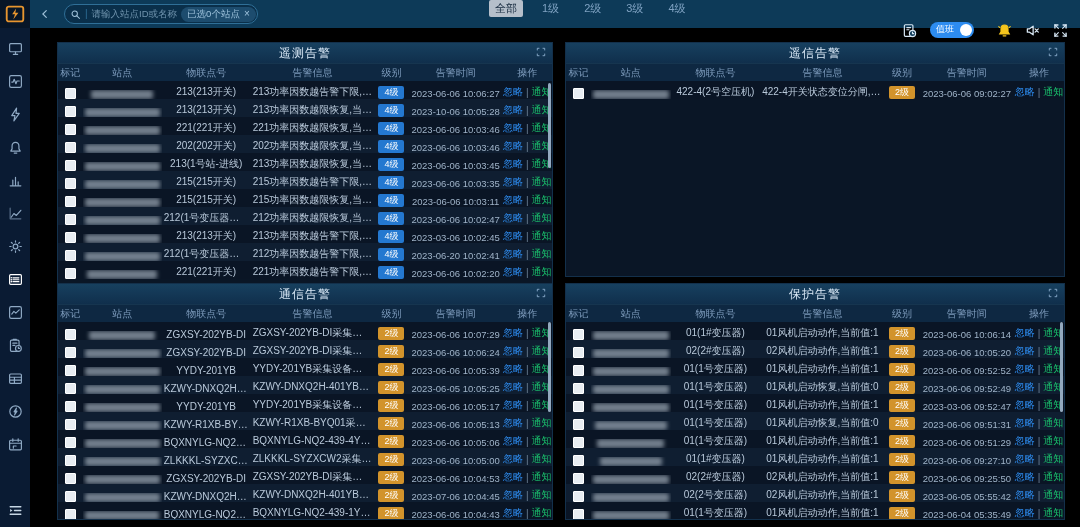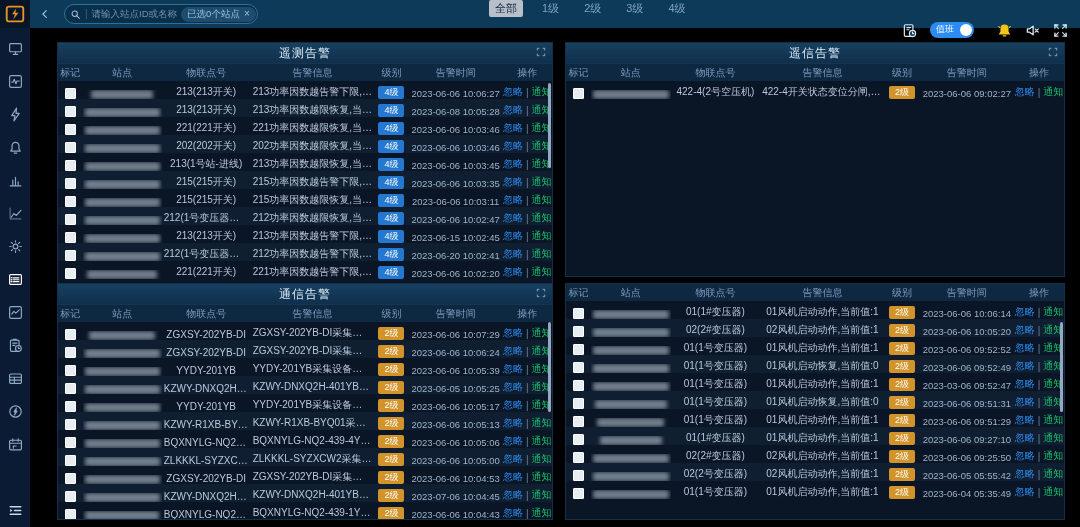--- a/index.html
+++ b/index.html
@@ -277,21 +277,21 @@
           <div class="cell c2">
             <span class="trunc">213(213开关)</span>
           </div>
           <div class="cell c3">
             <span class="trunc">213功率因数越限恢复,当前值:1.00...</span>
           </div>
           <div class="cell c4">
             <span class="badge lv4">4级</span>
           </div>
           <div class="cell c5">
-            <span class="time">2023-06-08 10:05:28</span>
+            <span class="time">2023-10-06 10:05:28</span>
           </div>
           <div class="cell c6">
             <span class="lnk1">忽略</span>
             <span class="lnksep">|</span>
             <span class="lnk2">通知</span>
           </div>
         </div>
         <div class="row">
           <div class="cell c0">
             <span class="checkbox"></span>
@@ -452,21 +452,21 @@
           <div class="cell c2">
             <span class="trunc">213(213开关)</span>
           </div>
           <div class="cell c3">
             <span class="trunc">213功率因数越告警下限,当前值:0...</span>
           </div>
           <div class="cell c4">
             <span class="badge lv4">4级</span>
           </div>
           <div class="cell c5">
-            <span class="time">2023-06-15 10:02:45</span>
+            <span class="time">2023-03-06 10:02:45</span>
           </div>
           <div class="cell c6">
             <span class="lnk1">忽略</span>
             <span class="lnksep">|</span>
             <span class="lnk2">通知</span>
           </div>
         </div>
         <div class="row">
           <div class="cell c0">
             <span class="checkbox"></span>
@@ -857,20 +857,28 @@
           <div class="cell c6">
             <span class="lnk1">忽略</span>
             <span class="lnksep">|</span>
             <span class="lnk2">通知</span>
           </div>
         </div>
       </div>
     <div class="vthumb" style="top:38px;height:90px"></div>
   </div>
   <div class="panel" id="p3">
+    <div class="panel-h">
+        <span class="panel-title">保护告警</span>
+      <span class="expand">
+          <svg width="10" height="10" viewBox="0 0 14 14" fill="none" stroke="currentColor" stroke-width="1.1" stroke-linecap="round" stroke-linejoin="round">
+            <path d="M1.8 4.2V1.8H4.2M9.8 1.8h2.4v2.4M12.2 9.8v2.4H9.8M4.2 12.2H1.8V9.8"></path>
+          </svg>
+        </span>
+      </div>
     <div class="thead">
         <div class="cell c0">标记</div>
         <div class="cell c1">站点</div>
         <div class="cell c2">物联点号</div>
         <div class="cell c3">告警信息</div>
         <div class="cell c4">级别</div>
         <div class="cell c5">告警时间</div>
         <div class="cell c6">操作</div>
       </div>
     <div class="tbody">

